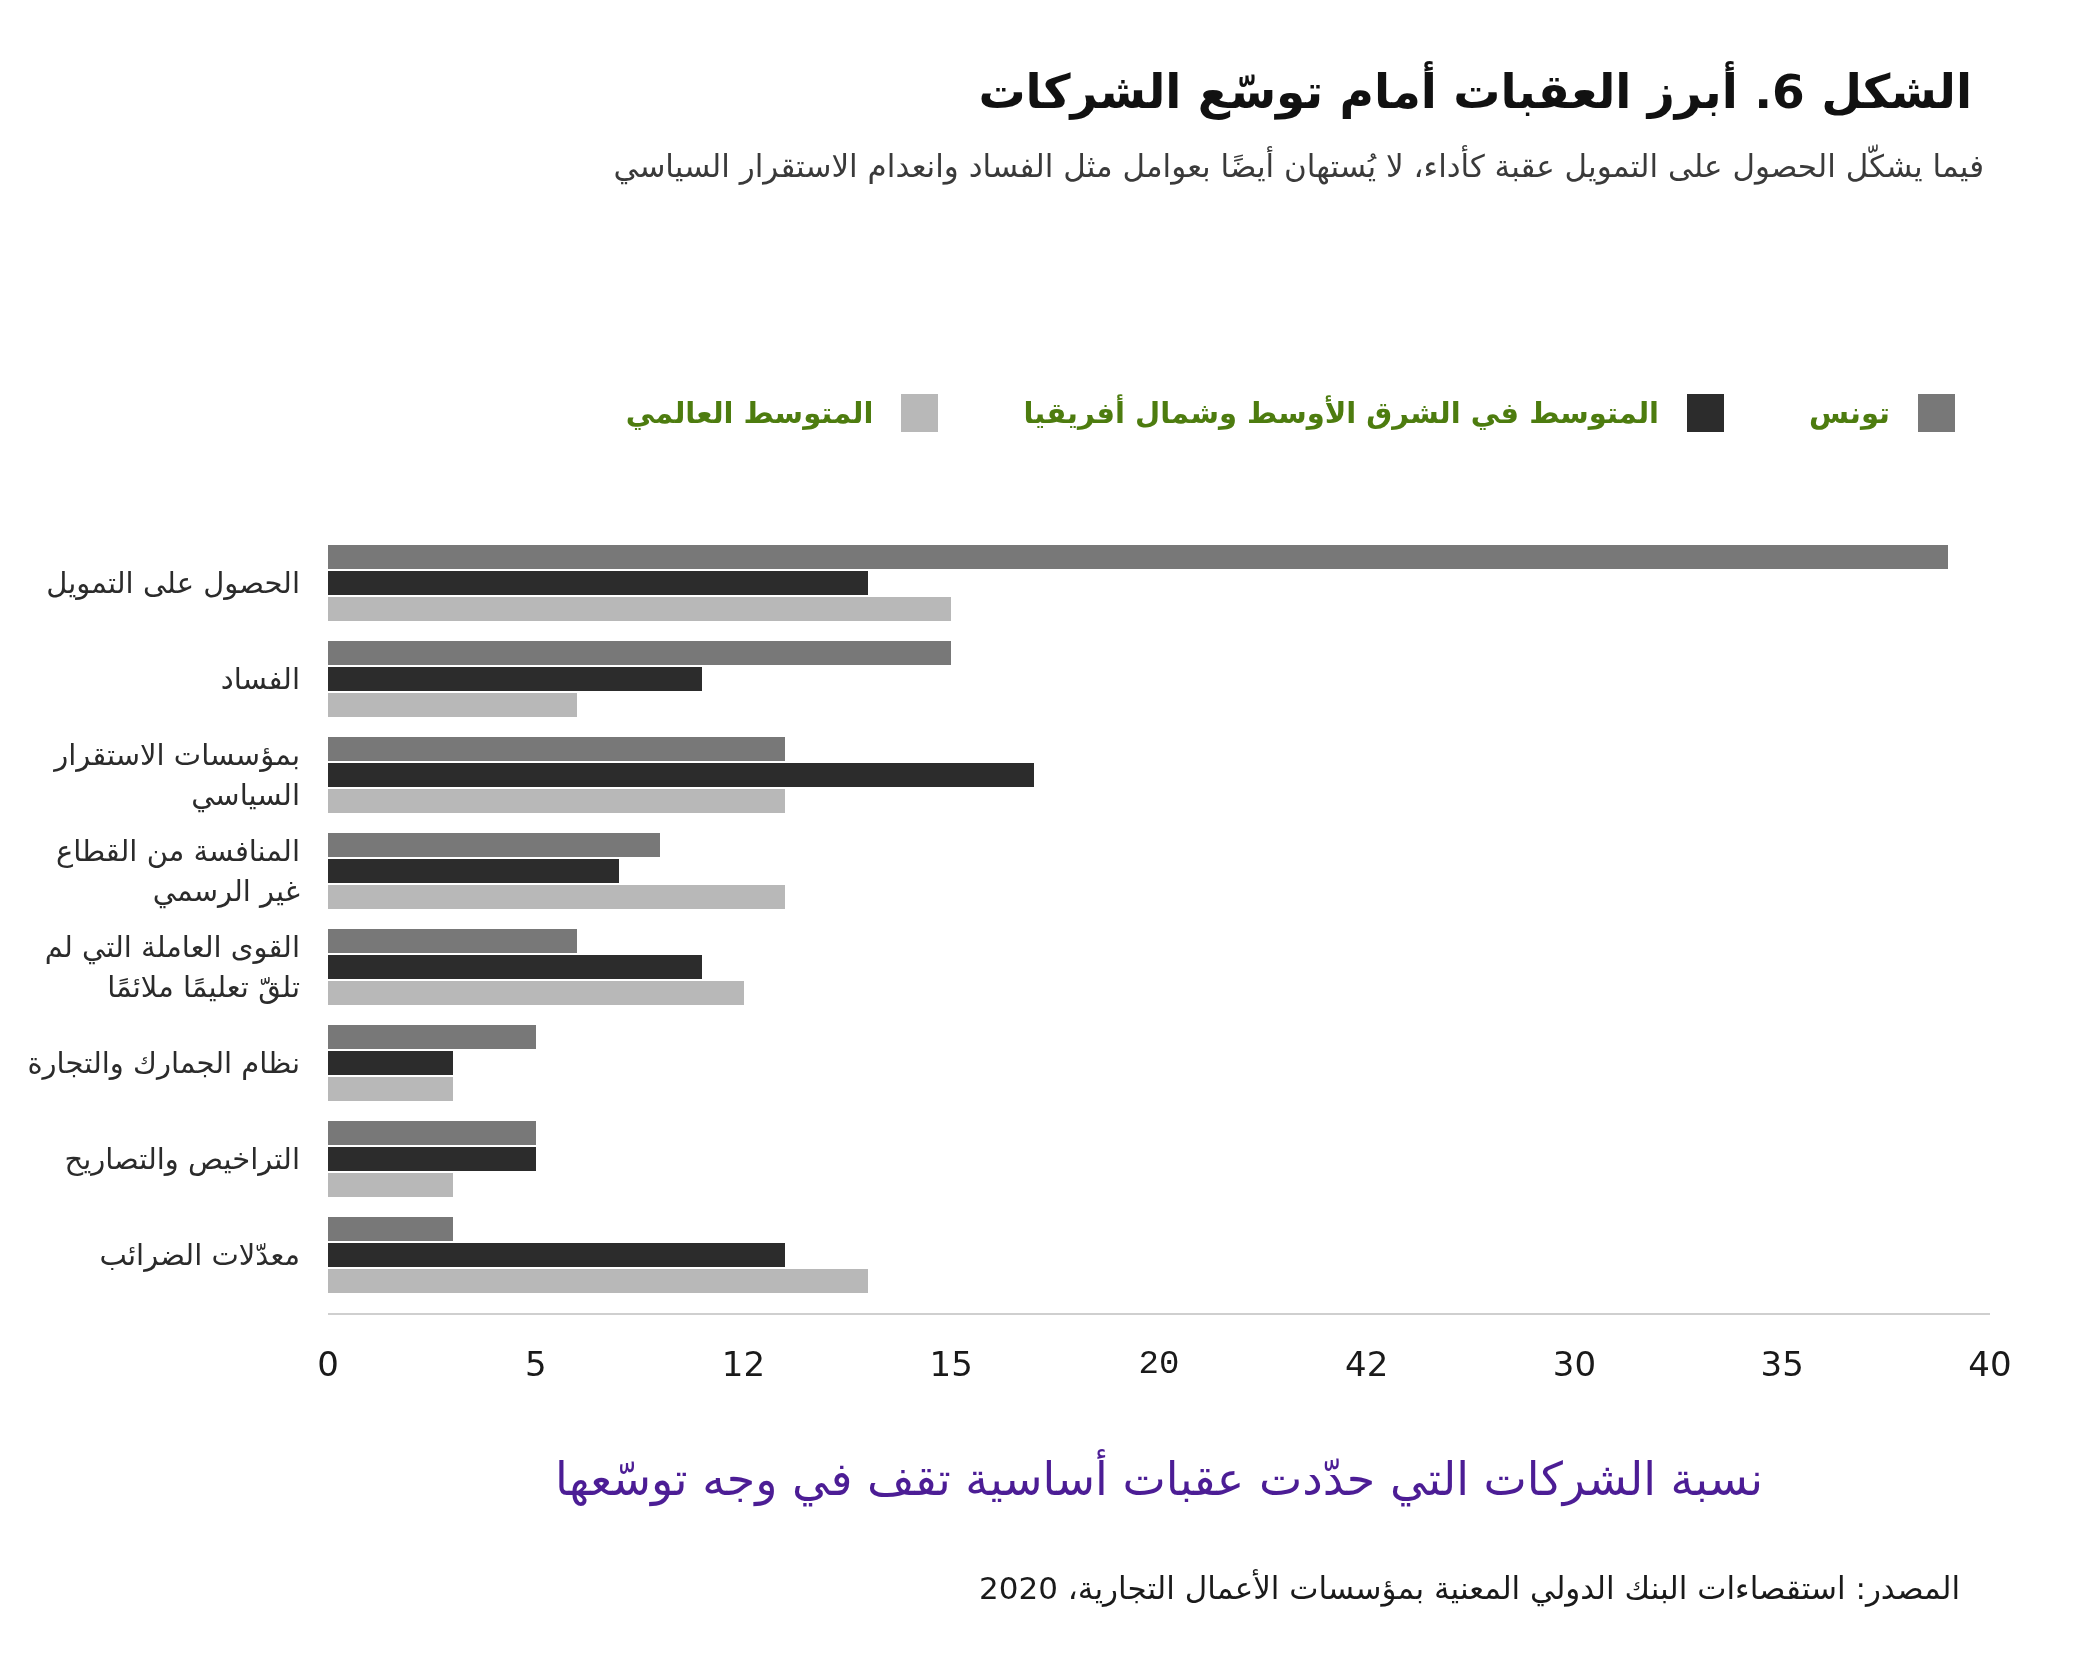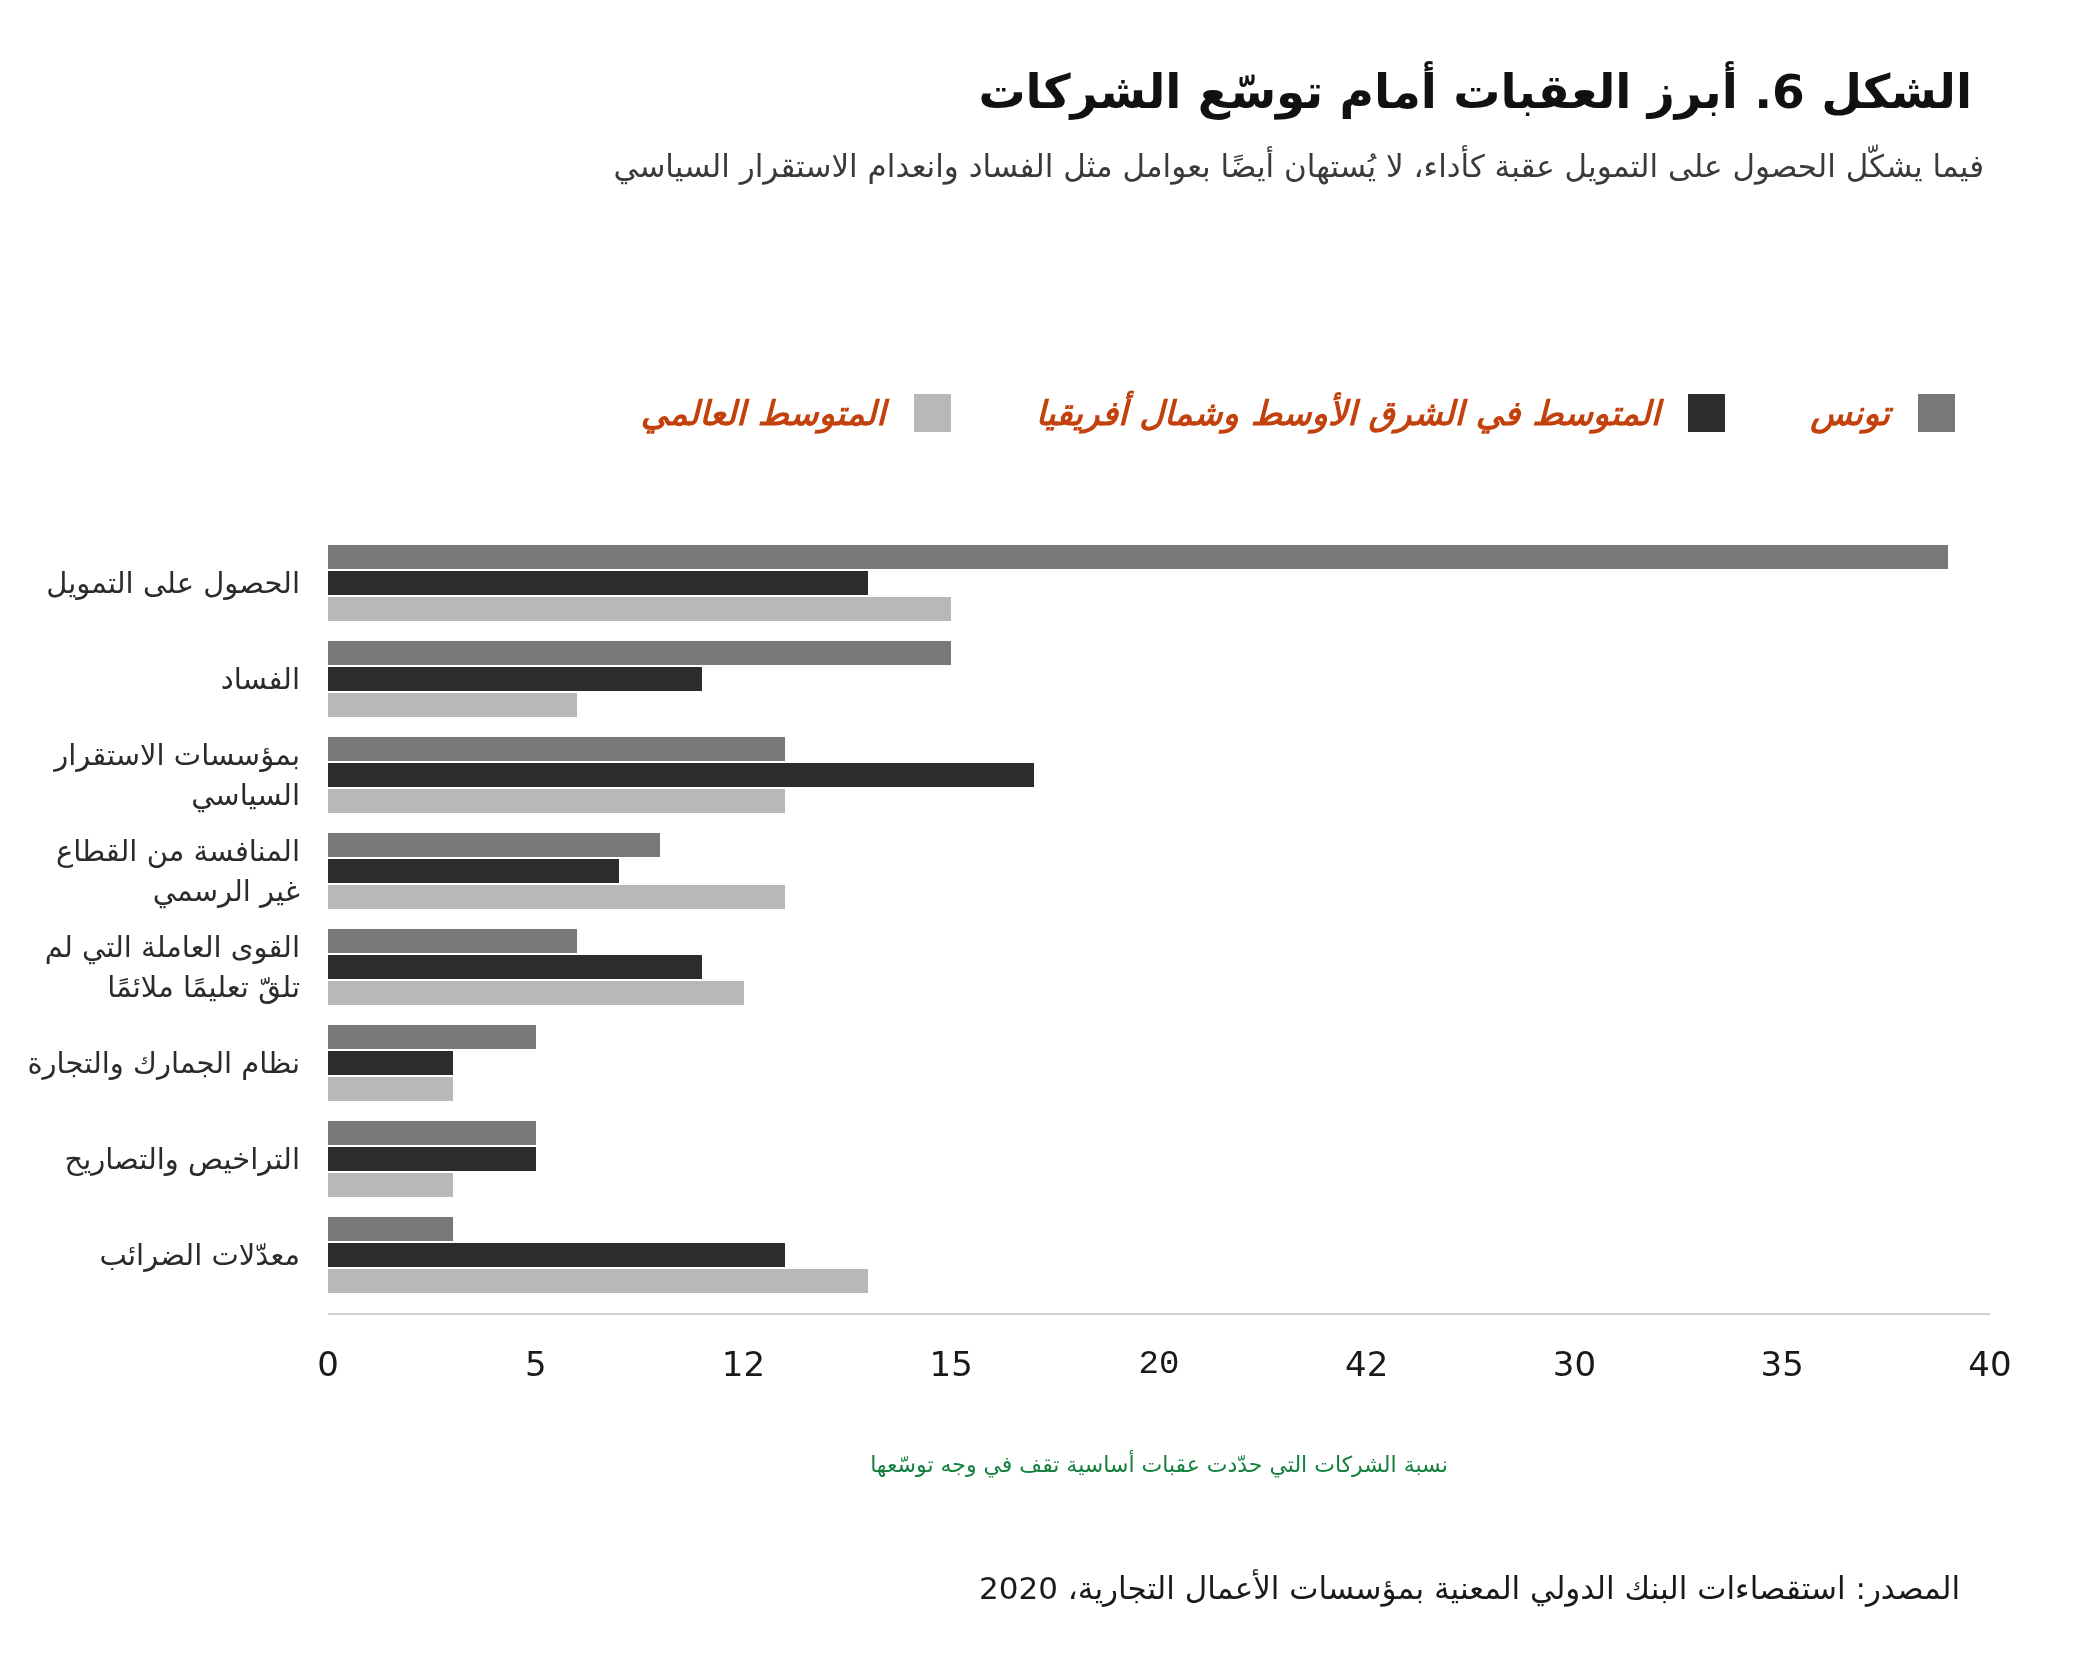--- a/index.html
+++ b/index.html
@@ -5,33 +5,33 @@
   html,body{margin:0;padding:0;background:#ffffff;}
   body{font-family:"DejaVu Sans",sans-serif;}
   .page{position:relative;width:2084px;height:1661px;background:#ffffff;overflow:hidden;direction:rtl;}
 
   .fig-title{position:absolute;top:52px;right:100px;margin:12px;font-size:47px;font-weight:bold;color:#111111;letter-spacing:0;}
   .fig-subtitle{position:absolute;top:144px;right:100px;width:1610px;margin:0;font-size:31px;line-height:1.45;color:#3a3a3a;text-align:right;font-weight:400;}
 
   .legend{position:absolute;top:394px;right:129px;display:flex;flex-direction:row;align-items:center;gap:85px;}
   .legend-item{display:flex;align-items:center;gap:28px;}
   .legend-swatch{display:inline-block;width:37px;height:38px;flex:0 0 auto;}
-  .legend-label{font-size:34px;font-weight:bold;color:#c2410c;white-space:nowrap;line-height:1;font-style:italic;}
+  .legend-label{font-size:29px;font-weight:bold;color:#4d7c0f;white-space:nowrap;line-height:1;}
 
   .chart-rows{position:absolute;top:545px;left:0;right:0;}
   .chart-row{position:relative;height:76px;margin-bottom:20px;}
   .category-label{position:absolute;left:10px;width:290px;top:50%;transform:translateY(-50%);text-align:right;font-size:29px;line-height:40px;color:#2b2b2b;direction:rtl;}
   .row-bars{position:absolute;left:328px;right:94px;top:0;height:76px;direction:ltr;}
   .bar{height:24px;margin-bottom:2px;}
 
   .axis-line{position:absolute;top:1313px;left:328px;right:94px;height:2px;background:#cfcfcf;}
   .ticks{position:absolute;top:1342px;left:328px;right:94px;height:44px;direction:ltr;}
   .tick{position:absolute;transform:translateX(-50%);font-size:34px;color:#1a1a1a;line-height:44px;direction:ltr;}
 
-  .xlabel{position:absolute;top:1452px;left:328px;width:1662px;text-align:center;font-size:22px;color:#15803d;}
+  .xlabel{position:absolute;top:1452px;left:328px;width:1662px;text-align:center;font-size:46px;color:#4c1d95;}
   .source-note{position:absolute;top:1570px;right:124px;font-size:31px;color:#1a1a1a;text-align:right;}
 </style>
 </head>
 <body>
 
 <div class="page">
   <h1 class="fig-title">الشكل 6. أبرز العقبات أمام توسّع الشركات</h1>
   <p class="fig-subtitle">فيما يشكّل الحصول على التمويل عقبة كأداء، لا يُستهان أيضًا بعوامل مثل الفساد وانعدام الاستقرار السياسي</p>
 
   <div class="legend">

